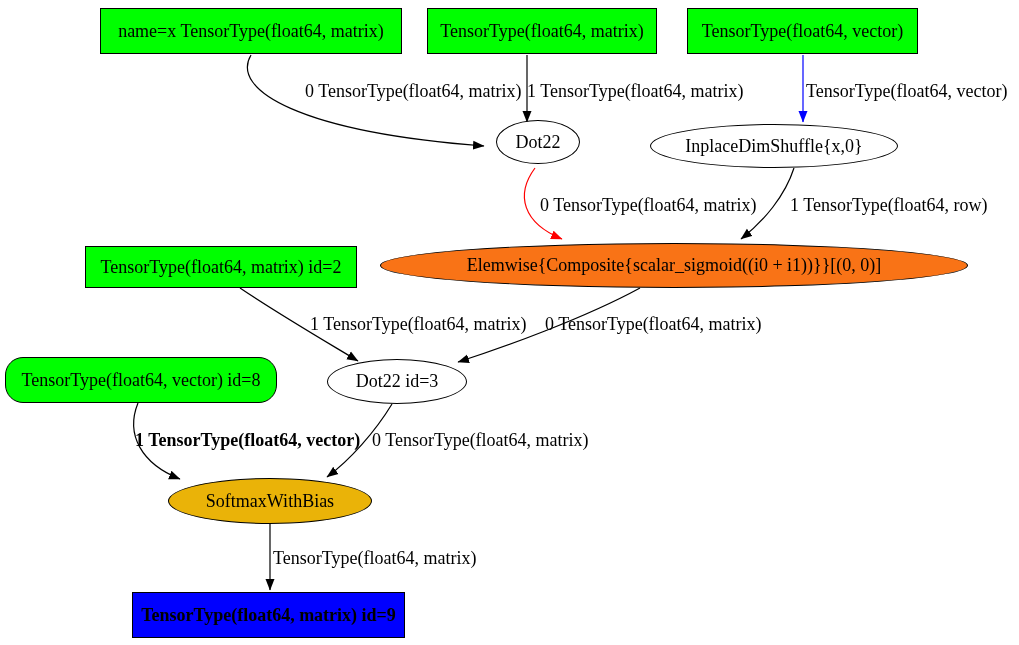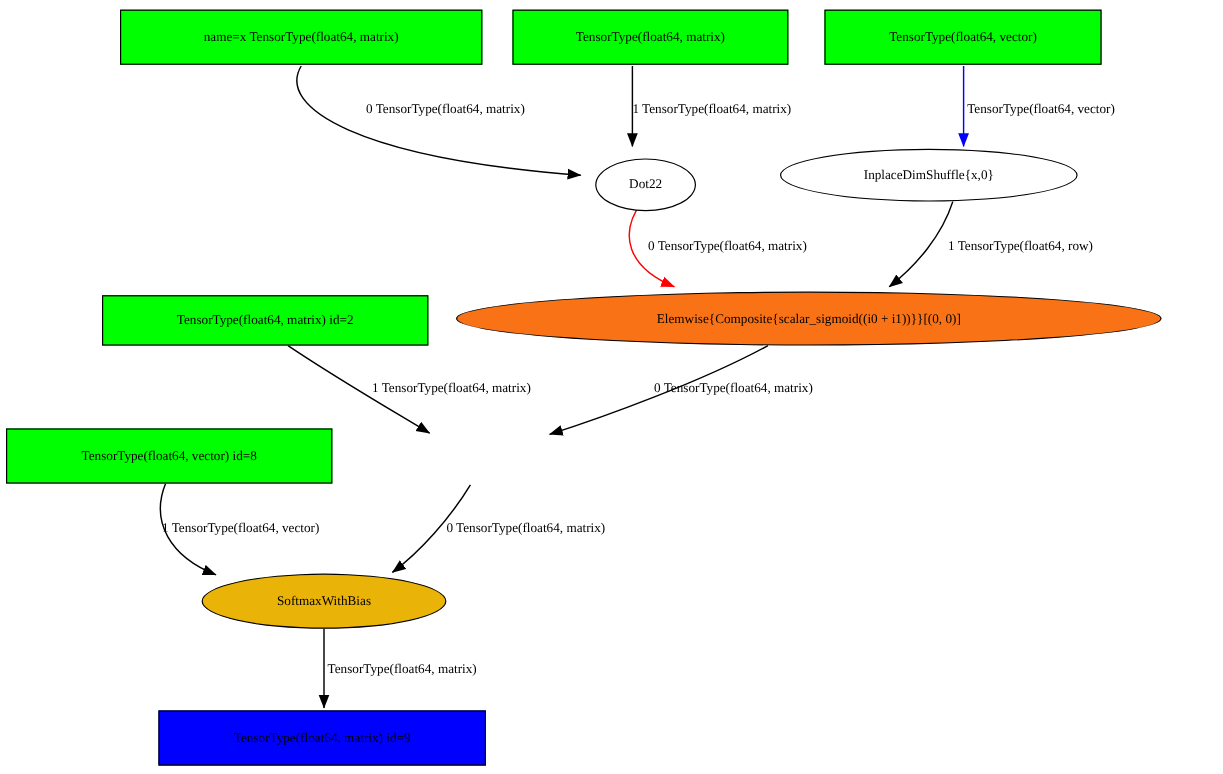--- a/index.html
+++ b/index.html
@@ -1,19 +1,19 @@
 <!DOCTYPE html>
 <html><head>
 <meta charset="utf-8">
 <style>
   html,body{margin:0;padding:0;background:#ffffff;}
   #canvas{
     position:relative;width:1019px;height:645px;background:#ffffff;
     font-family:"Liberation Serif","DejaVu Serif",serif;
-    font-size:11px;color:#000;overflow:hidden;
+    font-size:18px;color:#000;overflow:hidden;
   }
   #edge-layer{position:absolute;left:0;top:0;width:1019px;height:645px;}
   .node{
     position:absolute;display:flex;align-items:center;justify-content:center;
     text-align:center;box-sizing:border-box;white-space:nowrap;
   }
   .node.box{border:1px solid #000;}
   .node.ellipse{border:1px solid #000;border-radius:50%;background:#fff;}
   .edge-label{
     position:absolute;white-space:nowrap;line-height:18px;
@@ -54,53 +54,56 @@
     </div>
 
   <div class="node box" style="left: 427px; top: 8px; width: 230px; height: 46px; background: rgb(0, 255, 0);">
       <span>TensorType(float64, matrix)</span>
     </div>
 
   <div class="node box" style="left: 687px; top: 8px; width: 231px; height: 46px; background: rgb(0, 255, 0);">
       <span>TensorType(float64, vector)</span>
     </div>
 
-  <div class="node ellipse" style="left: 496px; top: 132px; width: 84px; height: 44px; background: rgb(255, 255, 255);">
+  <div class="node ellipse" style="left: 496px; top: 120px; width: 84px; height: 44px; background: rgb(255, 255, 255);">
       <span>Dot22</span>
     </div>
 
   <div class="node ellipse" style="left: 650px; top: 124px; width: 248px; height: 44px; background: rgb(255, 255, 255); align-items: center;">
       <span>InplaceDimShuffle{x,0}</span>
     </div>
 
   <div class="node ellipse" style="left: 380px; top: 243px; width: 588px; height: 45px; background: #f97316;">
       <span>Elemwise{Composite{scalar_sigmoid((i0 + i1))}}[(0, 0)]</span>
     </div>
 
   <div class="node box" style="left: 85px; top: 246px; width: 272px; height: 42px; background: rgb(0, 255, 0);">
       <span>TensorType(float64, matrix) id=2</span>
     </div>
 
+  <div class="node ellipse" style="left: 327px; top: 359px; width: 140px; height: 45px; background: rgb(255, 255, 255);">
+      <span>Dot22 id=3</span>
+    </div>
 
-  <div class="node box" style="left: 5px; top: 357px; width: 272px; height: 46px; background: rgb(0, 255, 0);">
+  <div class="node box" style="left: 5px; top: 357px; width: 272px; height: 46px; background: rgb(0, 255, 0); border-radius: 18px;">
       <span>TensorType(float64, vector) id=8</span>
     </div>
 
   <div class="node ellipse" style="left: 168px; top: 478px; width: 204px; height: 46px; background: #eab308;">
       <span>SoftmaxWithBias</span>
     </div>
 
-  <div class="node box" style="left: 132px; top: 592px; width: 273px; height: 46px; background: rgb(0, 0, 255);">
+  <div class="node box" style="left: 132px; top: 592px; width: 273px; height: 46px; background: rgb(0, 0, 255); font-weight: bold;">
       <span>TensorType(float64, matrix) id=9</span>
     </div>
 
   <div class="edge-label" style="left:305px;top:82px;">0 TensorType(float64, matrix)</div>
   <div class="edge-label" style="left:527px;top:82px;">1 TensorType(float64, matrix)</div>
   <div class="edge-label" style="left:806px;top:82px;">TensorType(float64, vector)</div>
   <div class="edge-label" style="left:540px;top:196px;">0 TensorType(float64, matrix)</div>
   <div class="edge-label" style="left:790px;top:196px;">1 TensorType(float64, row)</div>
   <div class="edge-label" style="left:310px;top:315px;">1 TensorType(float64, matrix)</div>
   <div class="edge-label" style="left:545px;top:315px;">0 TensorType(float64, matrix)</div>
-  <div class="edge-label" style="left:135px;top:431px;">1 TensorType(float64, vector)</div>
+  <div class="edge-label" style="left:135px;top:431px;font-weight:bold;">1 TensorType(float64, vector)</div>
   <div class="edge-label" style="left:372px;top:431px;">0 TensorType(float64, matrix)</div>
   <div class="edge-label" style="left:273px;top:549px;">TensorType(float64, matrix)</div>
 
 </div>
 
 </body></html>

